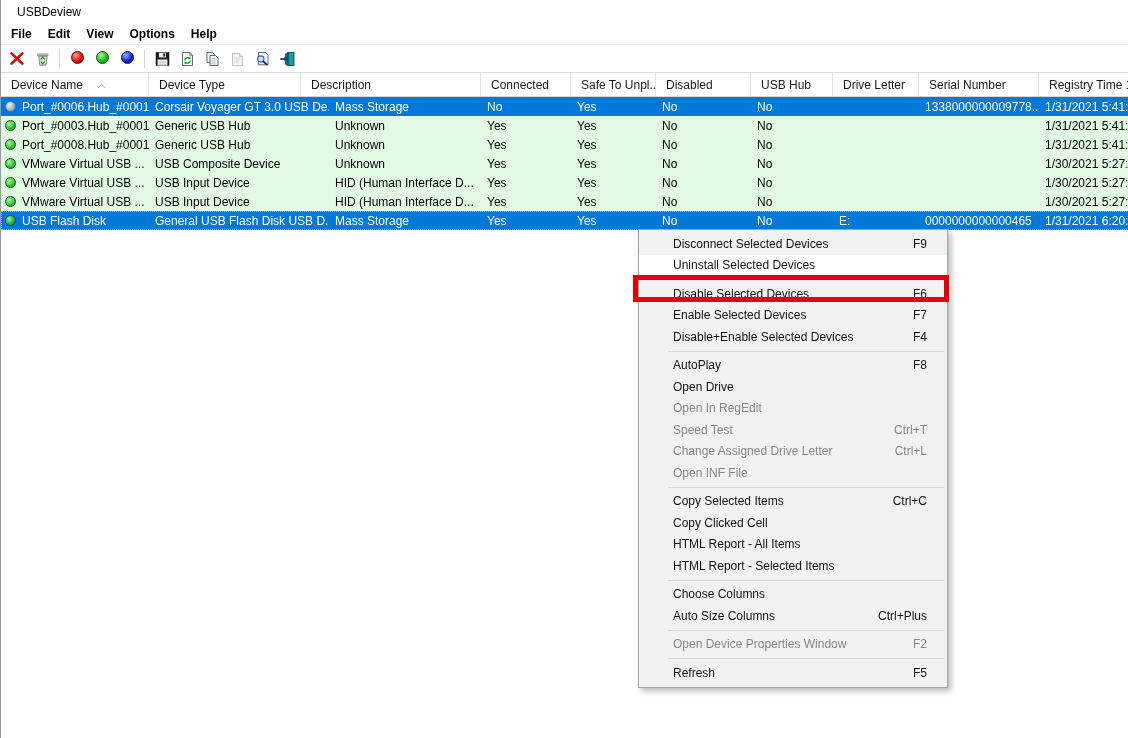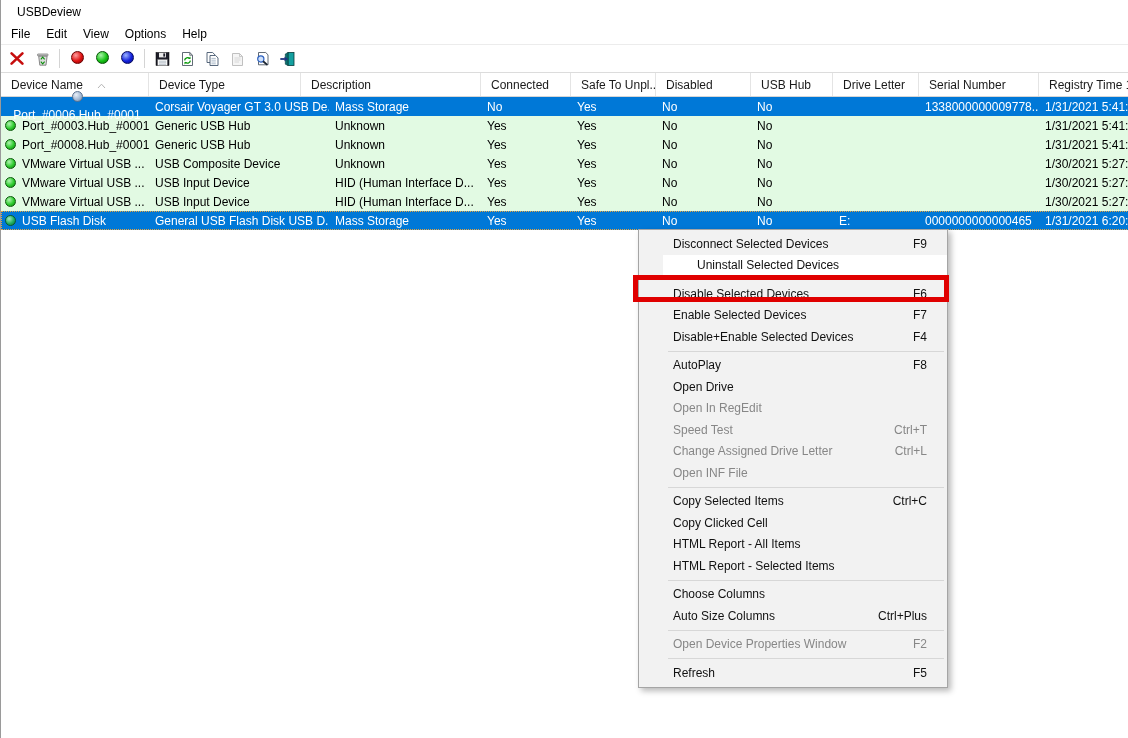--- a/index.html
+++ b/index.html
@@ -7,21 +7,21 @@
   body {
     position:relative; background:#fff;
     font-family:"Liberation Sans", sans-serif; font-size:12px; color:#000;
     border-left:1px solid #9a9a9a;
   }
   
   .titlebar { height:23px; display:flex; align-items:center; gap:6px; padding-left:10px; background:#fff; }
   .titlebar .app-title { font-size:12px; color:#000; }
   
   .menubar { height:21px; display:flex; align-items:center; background:#fff; padding-left:2px; }
-  .menu-item { padding:2px 8px; cursor:default; }
+  .menu-item { padding:2px 8px; cursor:default;font-weight:bold; }
   
   .toolbar { height:29px; display:flex; align-items:center; padding-left:4px; gap:1px;
              border-top:1px solid #ececec; border-bottom:1px solid #dcdcdc; background:#fff; }
   .tbtn { width:24px; height:23px; display:flex; align-items:center; justify-content:center; background:transparent; border:1px solid transparent; }
   .tbtn svg { display:block; }
   .tsep { width:1px; height:19px; background:#d4d4d4; margin:0 4px; }
   .ball { display:inline-block; width:13px; height:13px; border-radius:50%; }
   .tb-red   { background:radial-gradient(circle at 35% 30%, #ff9d9d, #e01212 55%, #7c0202); border:1px solid #6a0000; }
   .tb-green { background:radial-gradient(circle at 35% 30%, #a9f3a9, #17c317 55%, #056d05); border:1px solid #045104; }
   .tb-blue  { background:radial-gradient(circle at 35% 30%, #9db4ff, #1422dd 55%, #050a7c); border:1px solid #040a60; }
@@ -41,21 +41,21 @@
   .rb-green { background:radial-gradient(circle at 35% 32%, #b2f3b2, #2ecc2e 55%, #0f7a0f); border:1px solid #0a5a0a; }
   .rb-gray  { background:radial-gradient(circle at 35% 32%, #eaf0f8, #a6bad4 55%, #70879f); border:1px solid #5d7390; }
   .rb-teal  { background:radial-gradient(circle at 35% 32%, #9fe8c0, #22b060 55%, #0c6e38); border:1px solid #085a2c; }
   
   .ctxmenu { position:absolute; left:637px; top:229px; width:310px; background:#f2f2f2;
              border:1px solid #a5a5a5; box-shadow:3px 3px 6px rgba(0,0,0,.28); padding:3px 0; z-index:5; }
   .mi { height:21.5px; display:flex; align-items:center; padding:0 20px 0 34px; color:#111; }
   .mi .lbl { flex:1; white-space:nowrap; overflow:hidden; }
   .mi .sc { white-space:nowrap; color:#111; }
   .mi.dis, .mi.dis .sc { color:#878787; }
-  .mi.hl { background:#fff;margin-left:24px; }
+  .mi.hl { background:#fff; }
   .mi .subarrow { font-size:14px; line-height:1; color:#333; margin-right:-6px; }
   .msep { height:1px; background:#d7d7d7; margin:3px 3px 3px 29px; }
   
   .redbox { position:absolute; left:632px; top:275px; width:316px; height:27px;
             border:5px solid #e00000; z-index:6; pointer-events:none; }
 </style>
 </head>
 <body>
 
 <div class="titlebar">
@@ -193,21 +193,21 @@
       </div>
       <div class="hcell" style="width: 120px;">
         <span>Serial Number</span>
       </div>
       <div class="hcell" style="width: 200px;">
         <span>Registry Time 1</span>
       </div>
     </div>
   <div class="lv-rows">
       <div class="lv-row sel">
-        <div class="cell first" style="width: 148px; flex-direction: column;">
+        <div class="cell first" style="width: 148px;">
           <span class="rball rb-gray"></span>
           <span>Port_#0006.Hub_#0001</span>
         </div>
         <div class="cell" style="width: 180px;">Corsair Voyager GT 3.0 USB De...</div>
         <div class="cell" style="width: 152px;">Mass Storage</div>
         <div class="cell" style="width: 90px;">No</div>
         <div class="cell" style="width: 85px;">Yes</div>
         <div class="cell" style="width: 95px;">No</div>
         <div class="cell" style="width: 82px;">No</div>
         <div class="cell" style="width: 86px;"></div>

